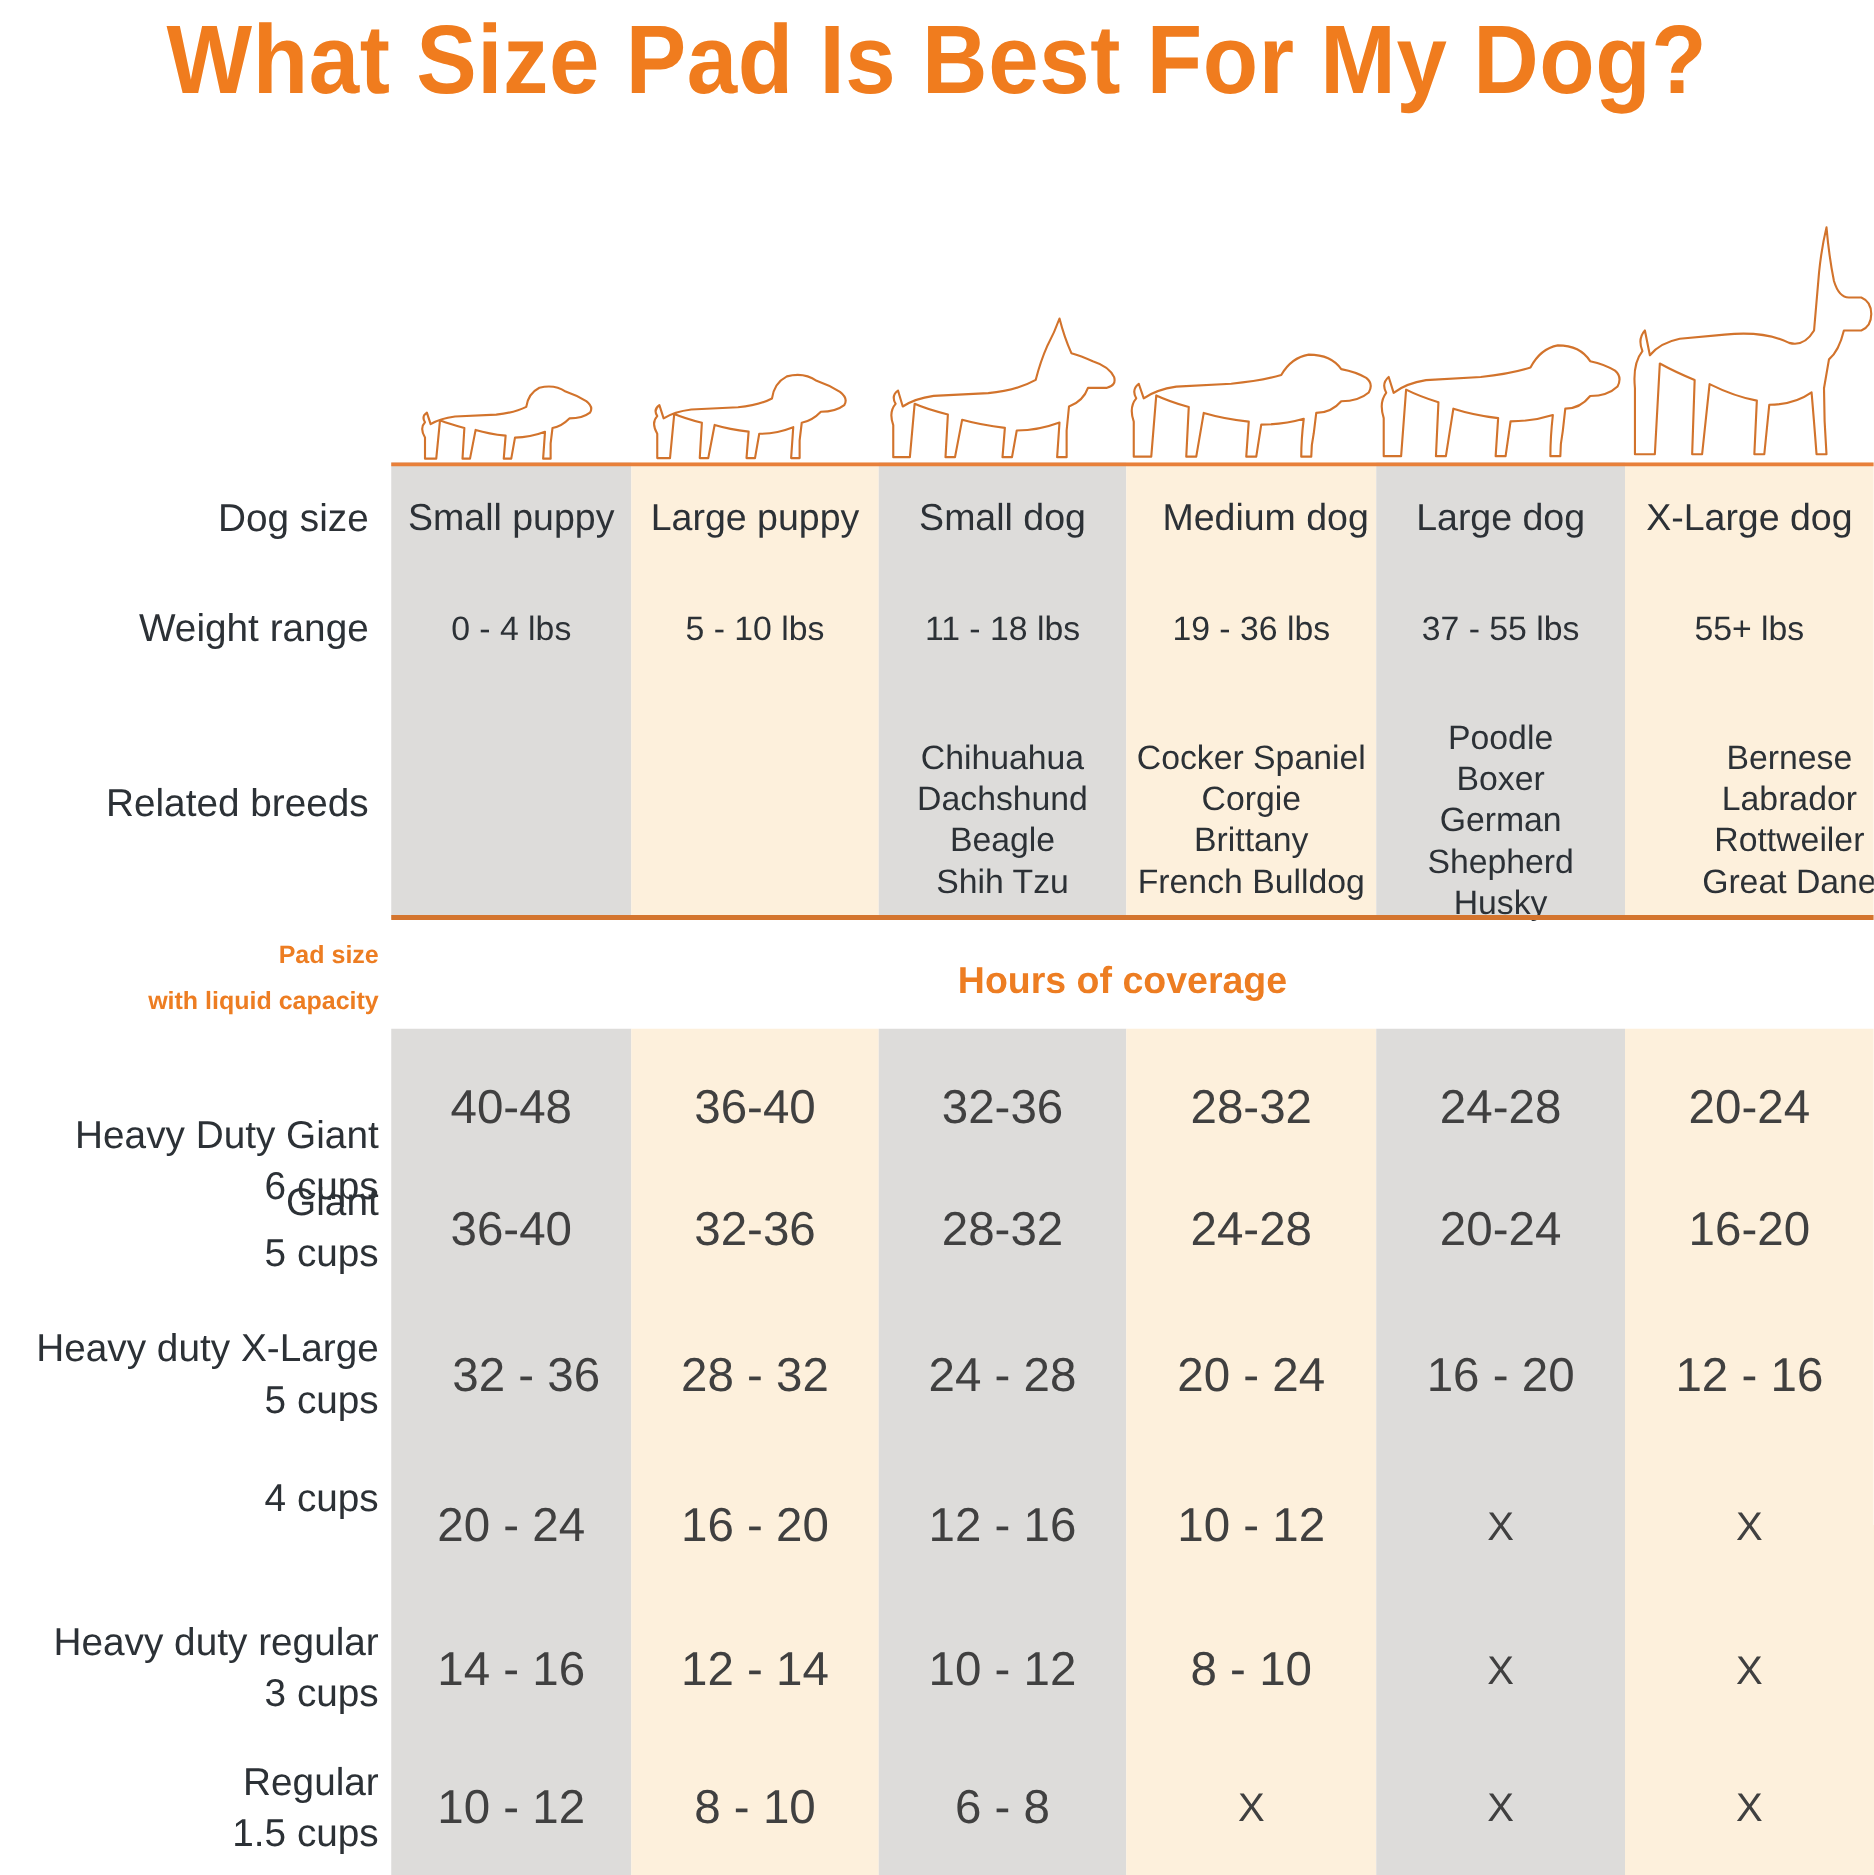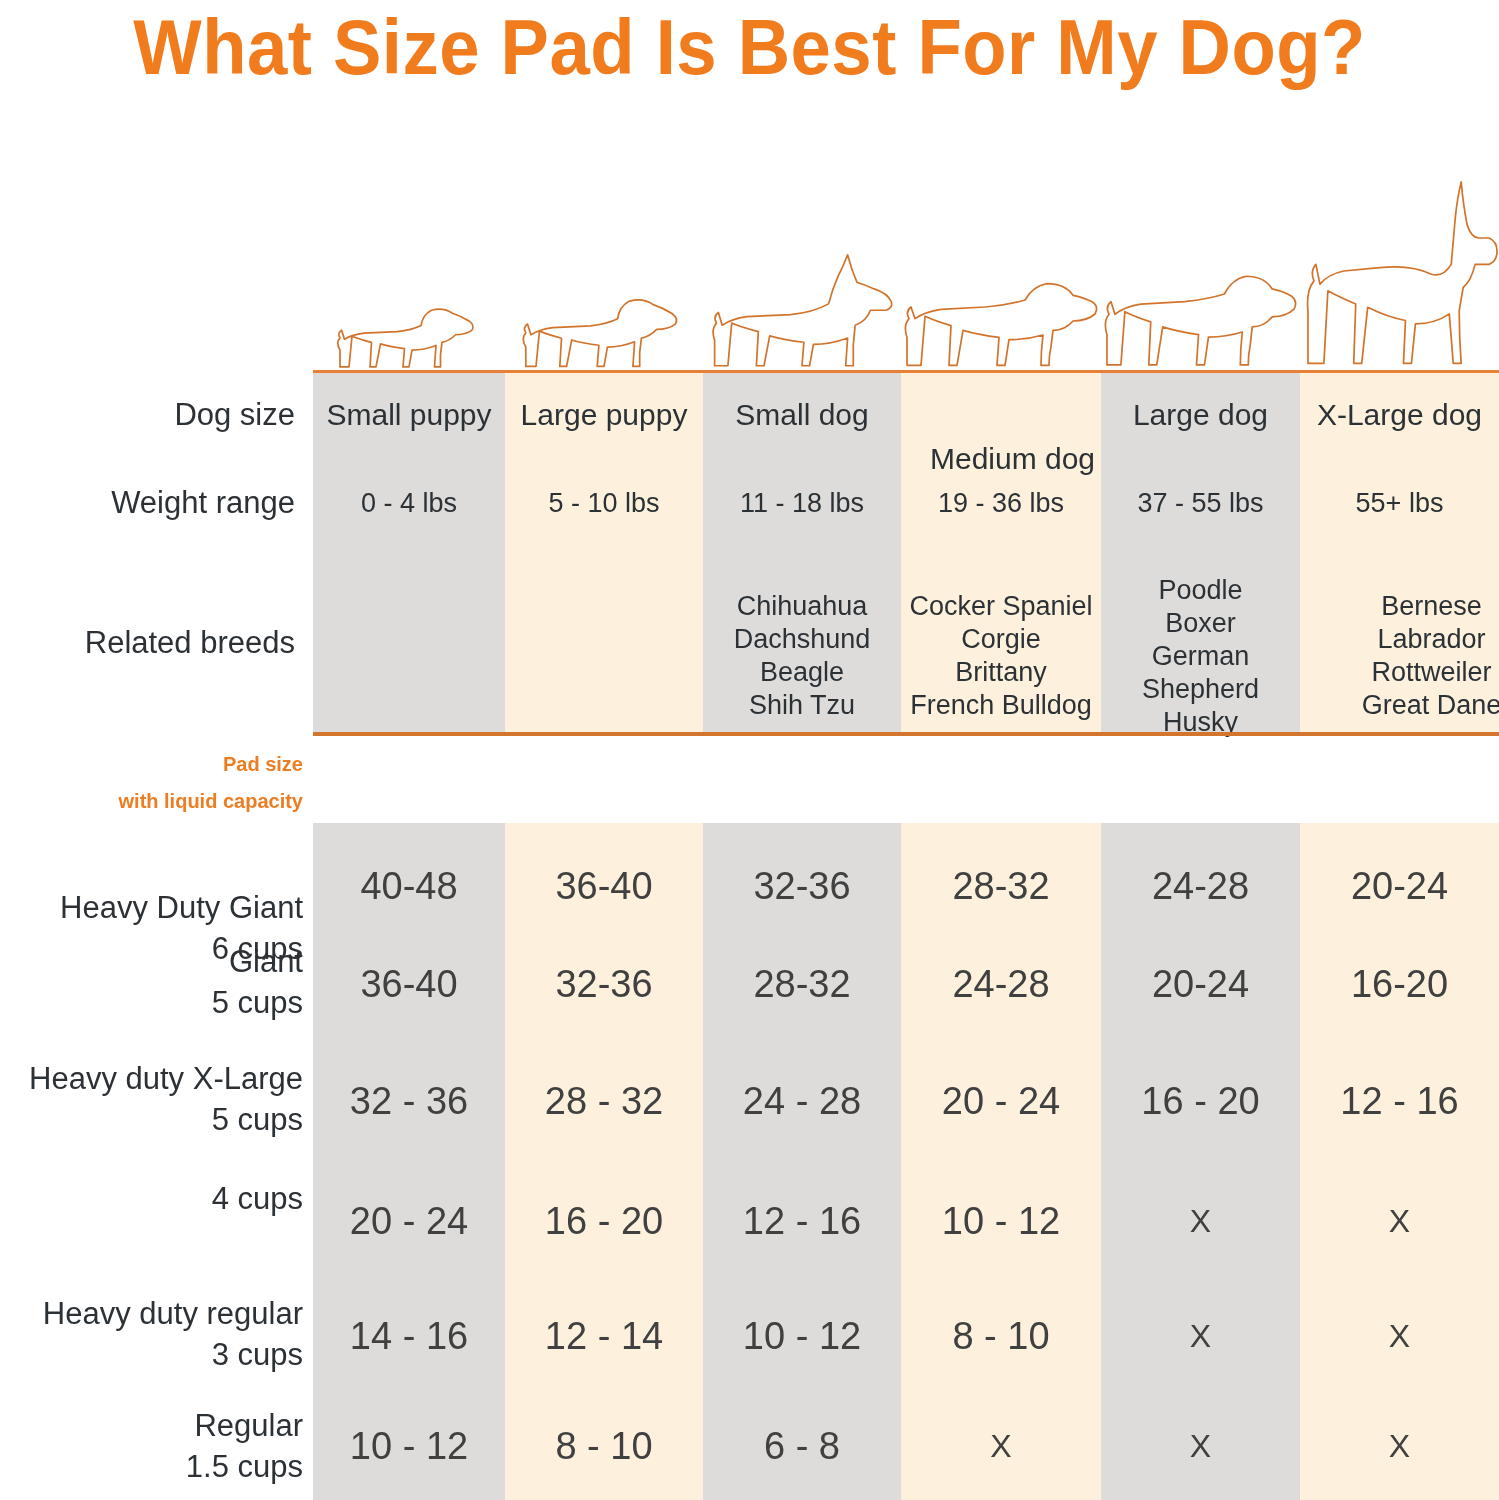--- a/index.html
+++ b/index.html
@@ -232,21 +232,21 @@
     <div class="cell h" style="left: 505px; width: 198px; top: 26px;">Large puppy</div>
     <div class="cell w" style="left: 505px; width: 198px; top: 116px;">5 - 10 lbs</div>
     <div class="cell h" style="left: 703px; width: 198px; top: 26px;">Small dog</div>
     <div class="cell w" style="left: 703px; width: 198px; top: 116px;">11 - 18 lbs</div>
     <div class="cell b" style="left: 703px; width: 198px; top: 220px;">
       <div>Chihuahua</div>
       <div>Dachshund</div>
       <div>Beagle</div>
       <div>Shih Tzu</div>
     </div>
-    <div class="cell h" style="left: 901px; width: 223px; top: 26px; margin-top: 44px;">Medium dog</div>
+    <div class="cell h" style="left: 901px; width: 223px; top: 26px;">Medium dog</div>
     <div class="cell w" style="left: 901px; width: 200px; top: 116px;">19 - 36 lbs</div>
     <div class="cell b" style="left: 901px; width: 200px; top: 220px;">
       <div>Cocker Spaniel</div>
       <div>Corgie</div>
       <div>Brittany</div>
       <div>French Bulldog</div>
     </div>
     <div class="cell h" style="left: 1101px; width: 199px; top: 26px;">Large dog</div>
     <div class="cell w" style="left: 1101px; width: 199px; top: 116px;">37 - 55 lbs</div>
     <div class="cell b" style="left: 1101px; width: 199px; top: 204px;">
@@ -264,20 +264,21 @@
       <div>Rottweiler</div>
       <div>Great Dane</div>
     </div>
   </div>
 
 <div id="mid-band">
   <div id="pad-size-label">
     <div>Pad size</div>
     <div>with liquid capacity</div>
   </div>
+  <div id="hours-label">Hours of coverage</div>
 </div>
 
 <div id="lower-table">
     <div class="col-bg gray" style="left: 313px; width: 192px;"></div>
     <div class="col-bg cream" style="left: 505px; width: 198px;"></div>
     <div class="col-bg gray" style="left: 703px; width: 198px;"></div>
     <div class="col-bg cream" style="left: 901px; width: 200px;"></div>
     <div class="col-bg gray" style="left: 1101px; width: 199px;"></div>
     <div class="col-bg cream" style="left: 1300px; width: 199px;"></div>
     <div class="prow-label" style="top: 20px; margin-top: 44px;">
@@ -297,21 +298,21 @@
     <div class="pcell" style="left: 313px; width: 192px; top: 138px;">36-40</div>
     <div class="pcell" style="left: 505px; width: 198px; top: 138px;">32-36</div>
     <div class="pcell" style="left: 703px; width: 198px; top: 138px;">28-32</div>
     <div class="pcell" style="left: 901px; width: 200px; top: 138px;">24-28</div>
     <div class="pcell" style="left: 1101px; width: 199px; top: 138px;">20-24</div>
     <div class="pcell" style="left: 1300px; width: 199px; top: 138px;">16-20</div>
     <div class="prow-label" style="top: 235px;">
       <div>Heavy duty X-Large</div>
       <div>5 cups</div>
     </div>
-    <div class="pcell" style="left: 313px; width: 192px; top: 255px;">32 - 36</div>
+    <div class="pcell" style="left: 313px; width: 192px; top: 255px; padding-left: 12px;">32 - 36</div>
     <div class="pcell" style="left: 505px; width: 198px; top: 255px;">28 - 32</div>
     <div class="pcell" style="left: 703px; width: 198px; top: 255px;">24 - 28</div>
     <div class="pcell" style="left: 901px; width: 200px; top: 255px;">20 - 24</div>
     <div class="pcell" style="left: 1101px; width: 199px; top: 255px;">16 - 20</div>
     <div class="pcell" style="left: 1300px; width: 199px; top: 255px;">12 - 16</div>
     <div class="prow-label" style="top: 355px;">
       <div>4 cups</div>
     </div>
     <div class="pcell" style="left: 313px; width: 192px; top: 375px;">20 - 24</div>
     <div class="pcell" style="left: 505px; width: 198px; top: 375px;">16 - 20</div>

